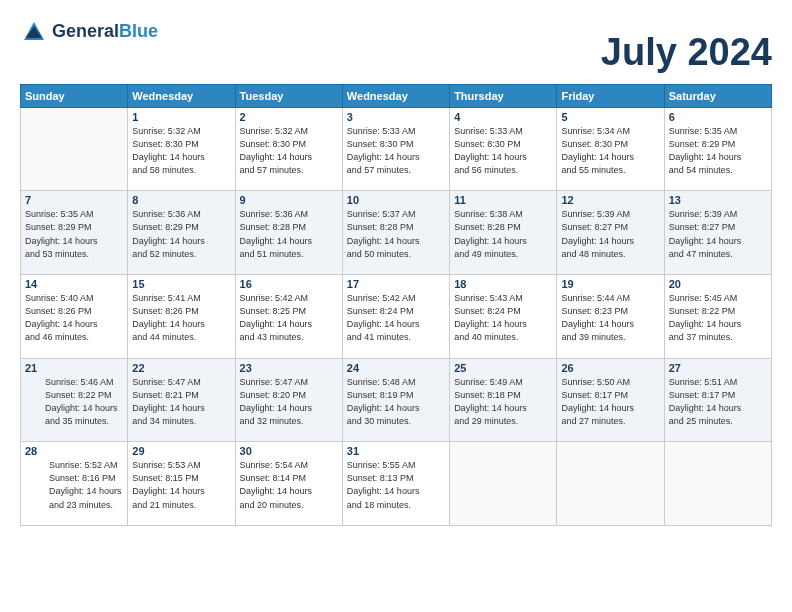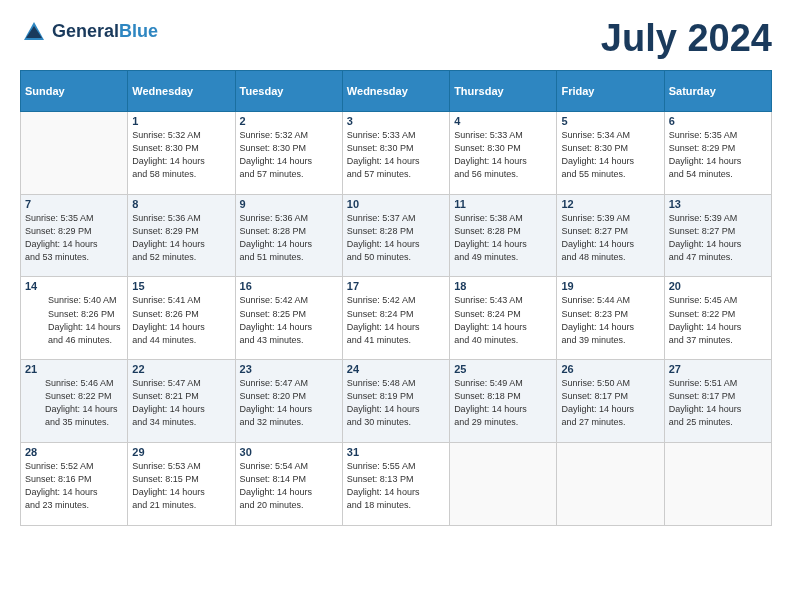--- a/index.html
+++ b/index.html
@@ -43,38 +43,39 @@
       position: relative;
     }
     .title-block {
       text-align: right;
     }
     .month-title {
       font-size: 38px;
       font-weight: bold;
       color: #1a3a5c;
       line-height: 1.1;
+      margin-top: 14px;
     }
     .location-title {
       font-size: 15px;
       color: #444;
       margin-top: 2px;
     }
     .calendar {
       flex: 1;
       border-collapse: collapse;
       width: 100%;
       table-layout: fixed;
     }
     .calendar th {
       background: #2e86c1;
       color: #fff;
       font-size: 11px;
       font-weight: bold;
-      padding: 14px 4px;
+      padding: 5px 4px;
       text-align: left;
       border: 1px solid #1a6fa0;
     }
     .calendar td {
       border: 1px solid #ccc;
       vertical-align: top;
       padding: 3px 4px;
       font-size: 9.5px;
       color: #222;
       background: #fff;
@@ -226,21 +227,21 @@
             <span class="day-number">13</span>
             <div class="day-info" style="white-space: pre-line;">Sunrise: 5:39 AM
 Sunset: 8:27 PM
 Daylight: 14 hours
 and 47 minutes.</div>
           </td>
         </tr>
         <tr>
           <td>
             <span class="day-number">14</span>
-            <div class="day-info" style="white-space: pre-line; margin-left: 23px;">Sunrise: 5:40 AM
+            <div class="day-info" style="white-space: pre-line;">Sunrise: 5:40 AM
 Sunset: 8:26 PM
 Daylight: 14 hours
 and 46 minutes.</div>
           </td>
           <td>
             <span class="day-number">15</span>
             <div class="day-info" style="white-space: pre-line;">Sunrise: 5:41 AM
 Sunset: 8:26 PM
 Daylight: 14 hours
 and 44 minutes.</div>
@@ -328,21 +329,21 @@
             <span class="day-number">27</span>
             <div class="day-info" style="white-space: pre-line;">Sunrise: 5:51 AM
 Sunset: 8:17 PM
 Daylight: 14 hours
 and 25 minutes.</div>
           </td>
         </tr>
         <tr>
           <td>
             <span class="day-number">28</span>
-            <div class="day-info" style="white-space: pre-line;">Sunrise: 5:52 AM
+            <div class="day-info" style="white-space: pre-line; margin-left: 24px;">Sunrise: 5:52 AM
 Sunset: 8:16 PM
 Daylight: 14 hours
 and 23 minutes.</div>
           </td>
           <td>
             <span class="day-number">29</span>
             <div class="day-info" style="white-space: pre-line;">Sunrise: 5:53 AM
 Sunset: 8:15 PM
 Daylight: 14 hours
 and 21 minutes.</div>

